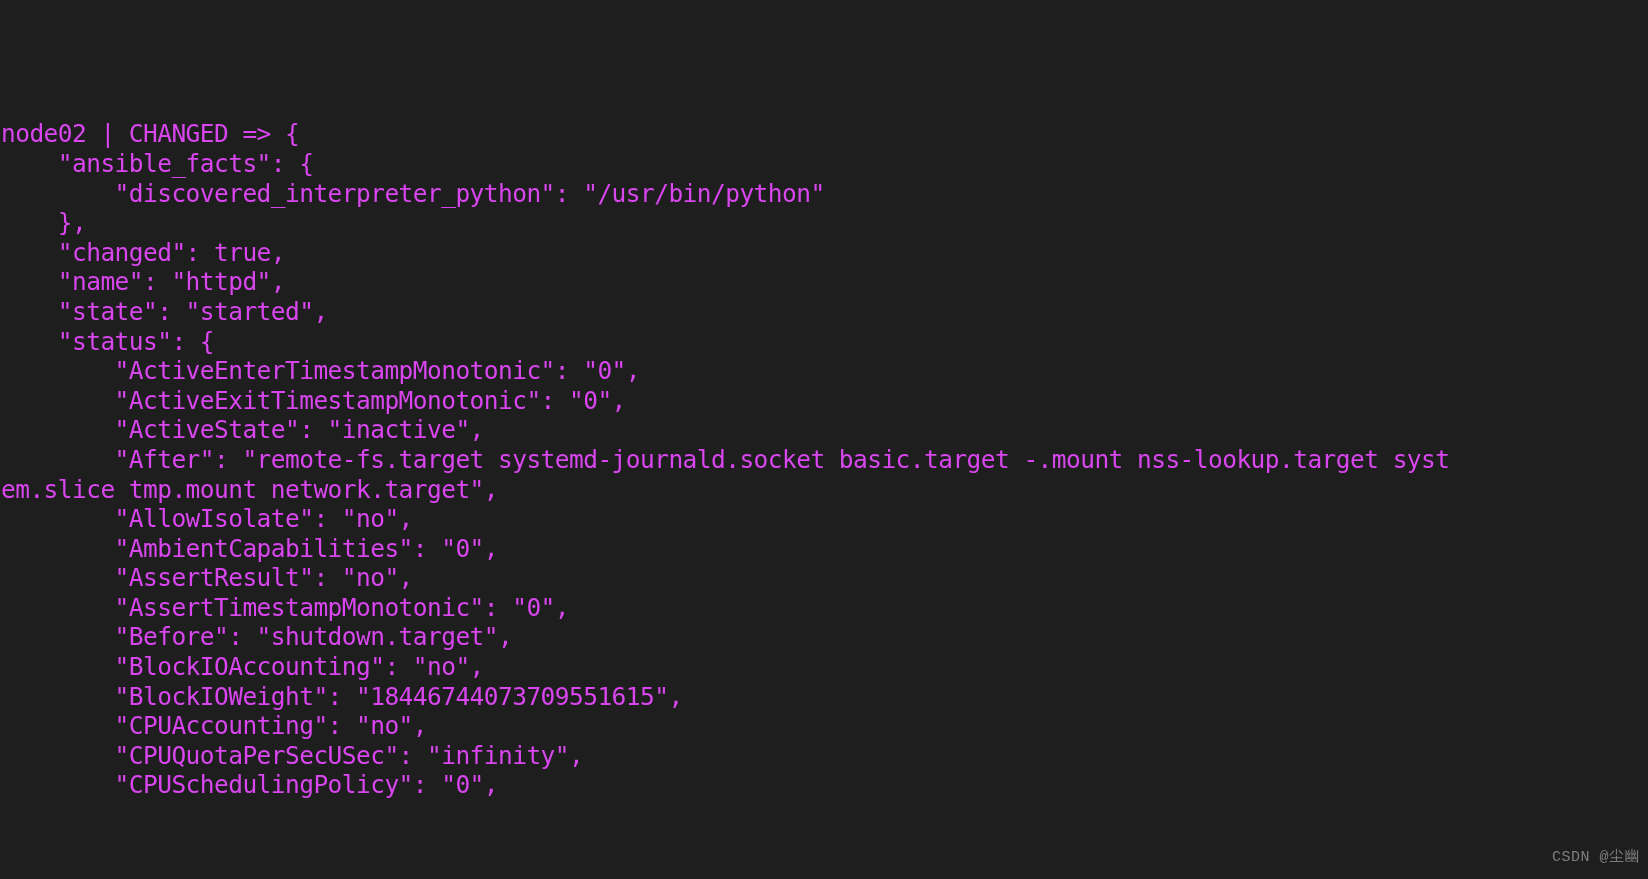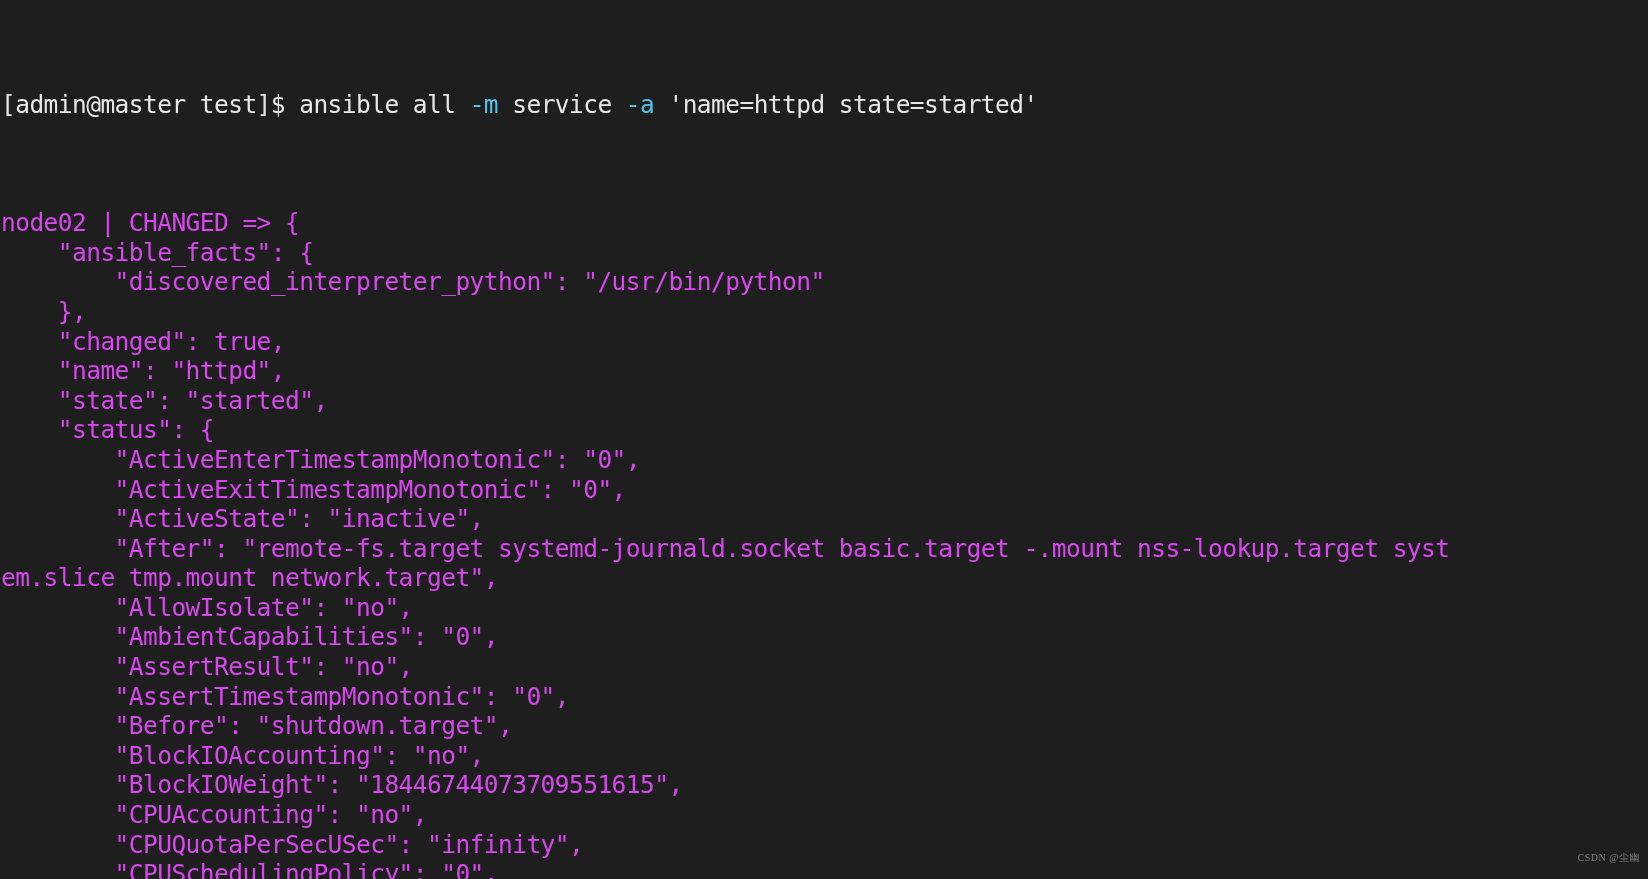--- a/index.html
+++ b/index.html
@@ -31,32 +31,31 @@
     height: 29.6px;
   }
   .fg-white  { color: #e8e8e8; }
   .fg-cyan   { color: #4fc3ea; }
   .fg-yellow { color: #d946ef; }
   .watermark {
     position: absolute;
     right: 8px;
     bottom: 6px;
     color: #8e8e8e;
-    font-family: Liberation Serif, serif;
-    font-size: 10px;
+    font-family: Liberation Mono, monospace;
+    font-size: 15px;
     letter-spacing: 0.5px;
     opacity: 0.85;
   }
 </style>
 </head>
 <body>
 
 <div id="terminal">
   <div id="screen">
 
-    <div class="line"><span class="fg-white">[admin@master test]$ </span><span class="fg-white">ansible all </span><span class="fg-cyan">-m</span><span class="fg-white"> service </span><span class="fg-cyan">-a</span><span class="fg-white"> 'name=httpd state=started'</span></div>
 
     <div id="output"><div class="line fg-yellow">node02 | CHANGED =&gt; {</div><div class="line fg-yellow">    "ansible_facts": {</div><div class="line fg-yellow">        "discovered_interpreter_python": "/usr/bin/python"</div><div class="line fg-yellow">    },</div><div class="line fg-yellow">    "changed": true,</div><div class="line fg-yellow">    "name": "httpd",</div><div class="line fg-yellow">    "state": "started",</div><div class="line fg-yellow">    "status": {</div><div class="line fg-yellow">        "ActiveEnterTimestampMonotonic": "0",</div><div class="line fg-yellow">        "ActiveExitTimestampMonotonic": "0",</div><div class="line fg-yellow">        "ActiveState": "inactive",</div><div class="line fg-yellow">        "After": "remote-fs.target systemd-journald.socket basic.target -.mount nss-lookup.target syst</div><div class="line fg-yellow">em.slice tmp.mount network.target",</div><div class="line fg-yellow">        "AllowIsolate": "no",</div><div class="line fg-yellow">        "AmbientCapabilities": "0",</div><div class="line fg-yellow">        "AssertResult": "no",</div><div class="line fg-yellow">        "AssertTimestampMonotonic": "0",</div><div class="line fg-yellow">        "Before": "shutdown.target",</div><div class="line fg-yellow">        "BlockIOAccounting": "no",</div><div class="line fg-yellow">        "BlockIOWeight": "18446744073709551615",</div><div class="line fg-yellow">        "CPUAccounting": "no",</div><div class="line fg-yellow">        "CPUQuotaPerSecUSec": "infinity",</div><div class="line fg-yellow">        "CPUSchedulingPolicy": "0",</div></div>
 
   </div>
 
   <div class="watermark">CSDN @尘幽</div>
 </div>
 
 </body></html>

